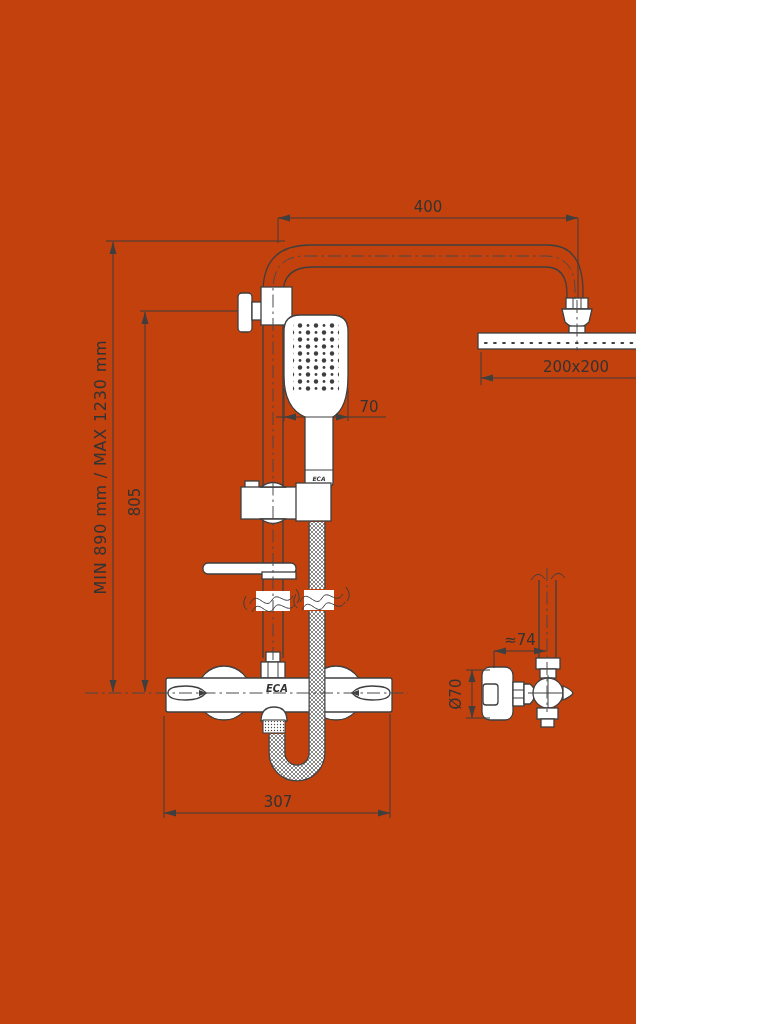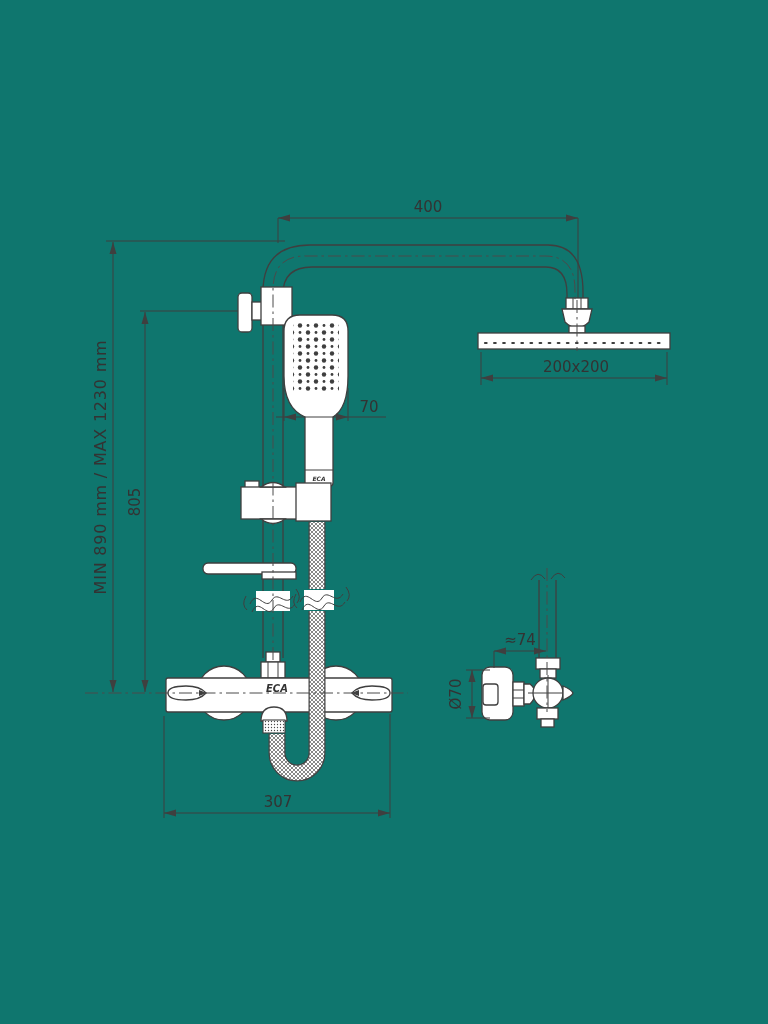--- a/index.html
+++ b/index.html
@@ -1,16 +1,16 @@
 <!DOCTYPE html>
 <html><head>
 <meta charset="utf-8">
 <style>
   html,body{margin:0;padding:0;background:#fff;}
-  .page{width:768px;height:1024px;background:#0f766e;position:relative;overflow:hidden;}
+  .page{width:636px;height:1024px;background:#c2410c;position:relative;overflow:hidden;}
   svg{display:block;}
   .ln{stroke:#3f3f3f;stroke-width:1.3;fill:none;}
   .lnf{stroke:#3f3f3f;stroke-width:1.3;fill:#fff;}
   .thin{stroke:#3f3f3f;stroke-width:1;fill:none;}
   .dim{stroke:#3f3f3f;stroke-width:1;fill:none;}
   .cl{stroke:#4a4a4a;stroke-width:1;fill:none;stroke-dasharray:13 4 2.5 4;}
   .ar{fill:#3f3f3f;stroke:none;}
   .blank{fill:#fff;stroke:none;}
   text{font-family:"DejaVu Sans","Liberation Sans",sans-serif;fill:#333;}
   .dtxt{font-size:15px;}

